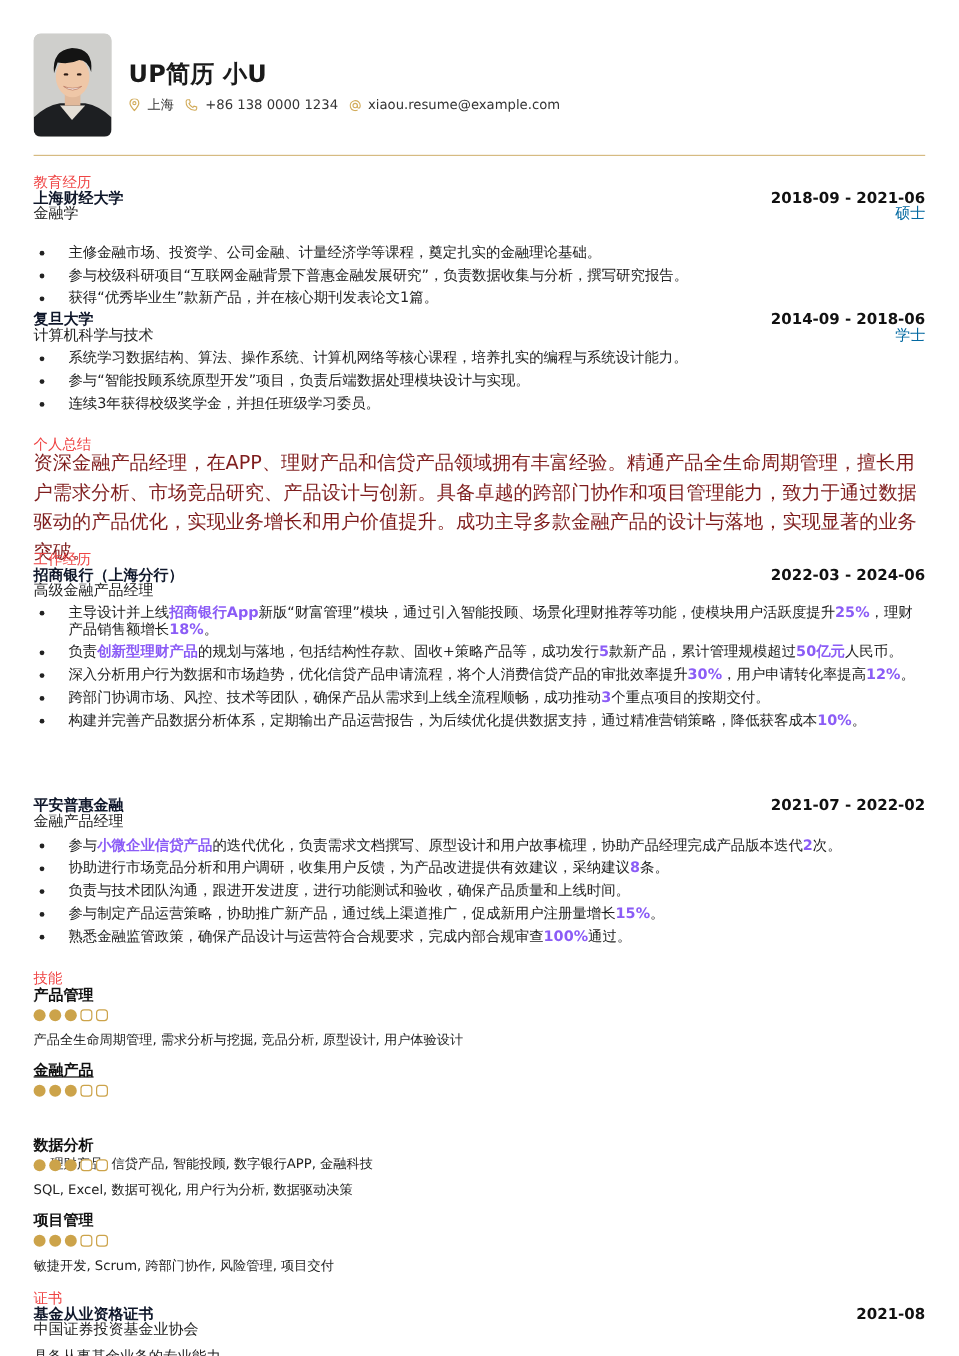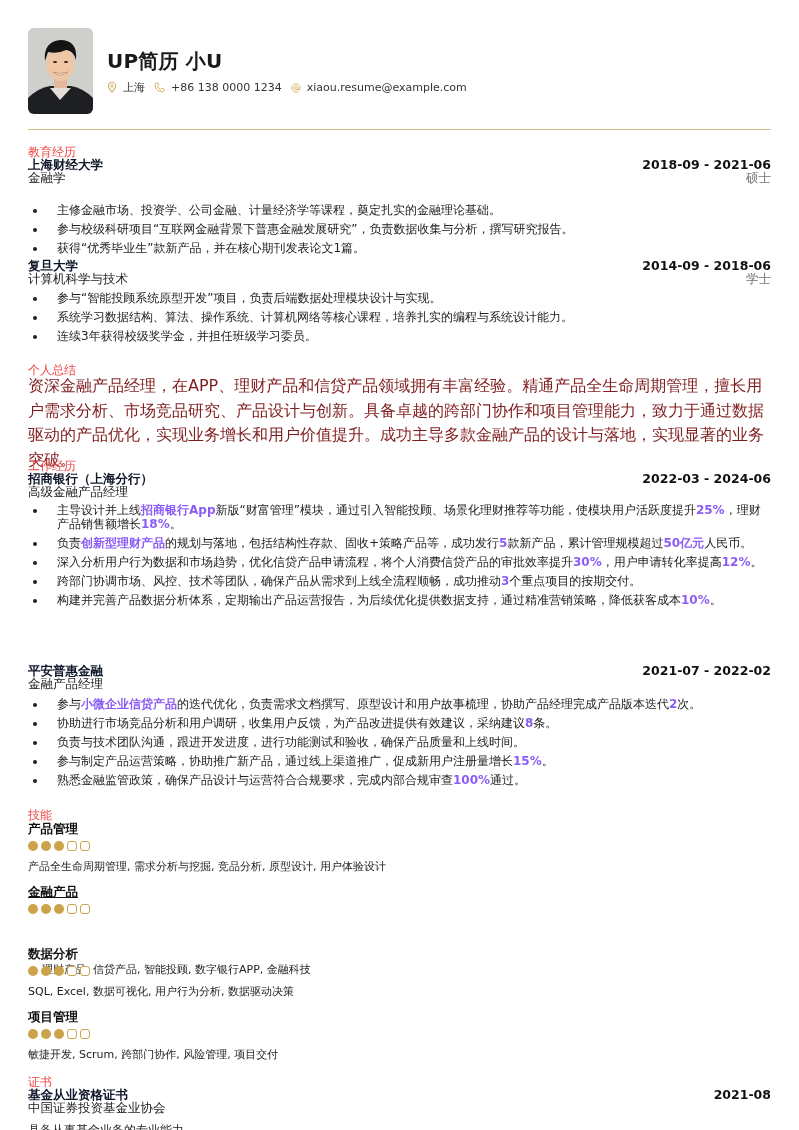--- a/index.html
+++ b/index.html
@@ -14,21 +14,21 @@
   .contacts { position: absolute; left: 79px; top: 80px; display: flex; align-items: center; font-size: 11px; color: #333; }
   .contact { display: flex; align-items: center; margin-right: 9px; }
   .contact svg { margin-right: 6px; }
   .divider { position: absolute; left: 0; top: 129px; width: 743px; height: 1px; background: #d6bb82; }
 
   
   .section-title { position: absolute; font-size: 12px; color: #ef4444; line-height: 14px; }
   .entry-title { position: absolute; font-size: 12.5px; font-weight: bold; color: #0f172a; line-height: 14px; }
   .entry-sub { position: absolute; font-size: 12.5px; color: #222; line-height: 14px; }
   .entry-date { position: absolute; right: 0; font-size: 12.5px; font-weight: bold; color: #111; line-height: 14px; text-align: right; }
-  .entry-degree { position: absolute; right: 0; font-size: 12.5px; color: #737373; line-height: 14px; text-align: center; }
+  .entry-degree { position: absolute; right: 0; font-size: 12.5px; color: #0369a1; line-height: 14px; text-align: center; }
 
   .bullets { position: absolute; left: 0; width: 743px; list-style: none; }
   .bullets li { position: relative; padding-left: 29px; font-size: 12px; color: #222; line-height: 13.5px; margin-bottom: 5.5px; }
   .bullets li::before { content: ""; position: absolute; left: 5px; top: 5px; width: 4px; height: 4px; border-radius: 50%; background: #222; }
   .bullets b { font-weight: bold; color: #8b5cf6; }
 
   .summary { position: absolute; left: 0; width: 743px; font-size: 16px; color: #7f1d1d; line-height: 24.5px; }
 
   .skill-name { position: absolute; font-size: 12.5px; font-weight: bold; color: #111; }
   .dots { position: absolute; display: flex; }
@@ -94,22 +94,22 @@
     <li>主修金融市场、投资学、公司金融、计量经济学等课程，奠定扎实的金融理论基础。</li>
     <li>参与校级科研项目“互联网金融背景下普惠金融发展研究”，负责数据收集与分析，撰写研究报告。</li>
     <li>获得“优秀毕业生”款新产品，并在核心期刊发表论文1篇。</li>
   </ul>
 
   <div class="entry-title" style="top:259px;left:0">复旦大学</div>
   <div class="entry-date" style="top:259px">2014-09 - 2018-06</div>
   <div class="entry-sub" style="top:272px;left:0">计算机科学与技术</div>
   <div class="entry-degree" style="top:272px">学士</div>
   <ul class="bullets" style="top:292px">
+    <li>系统学习数据结构、算法、操作系统、计算机网络等核心课程，培养扎实的编程与系统设计能力。</li>
     <li>参与“智能投顾系统原型开发”项目，负责后端数据处理模块设计与实现。</li>
-    <li>系统学习数据结构、算法、操作系统、计算机网络等核心课程，培养扎实的编程与系统设计能力。</li>
     <li>连续3年获得校级奖学金，并担任班级学习委员。</li>
   </ul>
 
   <div class="section-title" style="top:363px;left:0">个人总结</div>
   <div class="summary" style="top:374px">资深金融产品经理，在APP、理财产品和信贷产品领域拥有丰富经验。精通产品全生命周期管理，擅长用户需求分析、市场竞品研究、产品设计与创新。具备卓越的跨部门协作和项目管理能力，致力于通过数据驱动的产品优化，实现业务增长和用户价值提升。成功主导多款金融产品的设计与落地，实现显著的业务突破。</div>
 
   <div class="section-title" style="top:459px;left:0">工作经历</div>
 
   <div class="entry-title" style="top:472px;left:0">招商银行（上海分行）</div>
   <div class="entry-date" style="top:472px">2022-03 - 2024-06</div>

